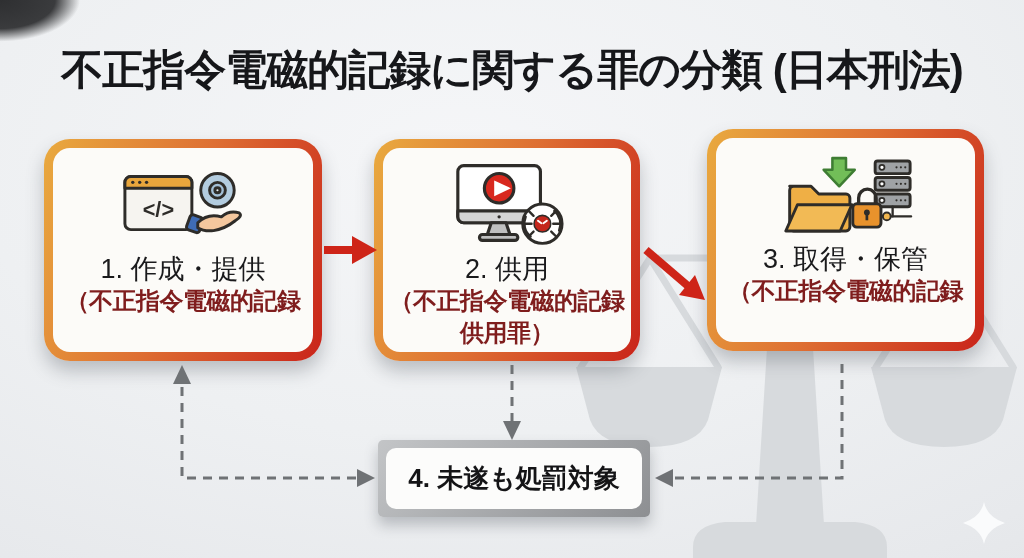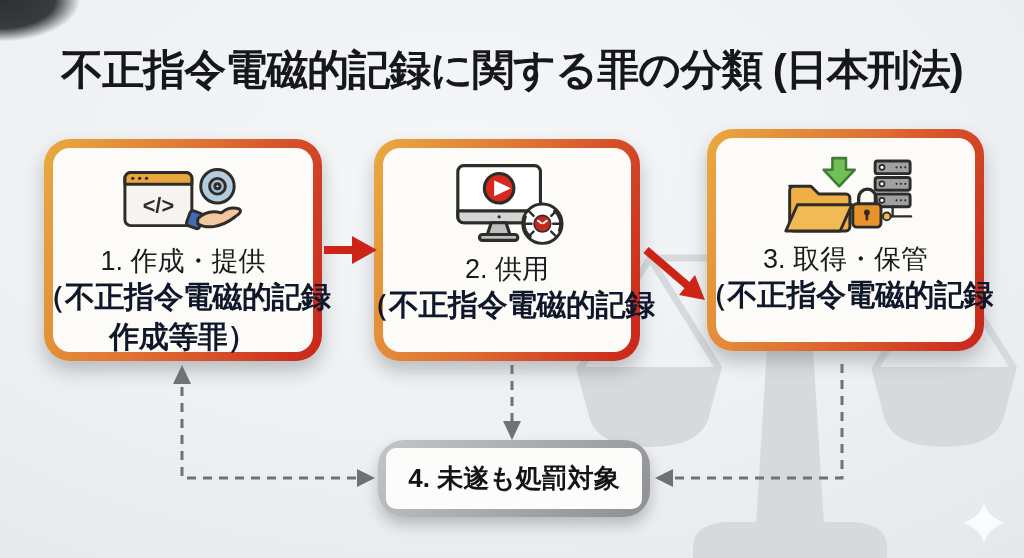--- a/index.html
+++ b/index.html
@@ -17,23 +17,23 @@
     position:absolute;border-radius:26px;padding:9px;box-sizing:border-box;
     background:linear-gradient(110deg,#E9AA3F 0%,#DE6F33 48%,#C9241A 100%);
     box-shadow:0 10px 18px rgba(80,85,95,0.33);
   }
   .step-inner{
     width:100%;height:100%;background:#FCFBF8;border-radius:17px;box-sizing:border-box;
     display:flex;flex-direction:column;align-items:center;padding-top:10px;
   }
   .step-icon{height:88px;display:flex;align-items:center;justify-content:center;margin-top:4px;}
   .step-label{font-size:27px;font-weight:normal;color:#1a1a1c;margin-top:4px;line-height:1.15;white-space:nowrap;}
-  .step-sub{font-size:30px;font-weight:bold;color:#0f172a;line-height:1.34;letter-spacing:-0.5px;white-space:nowrap;}
+  .step-sub{font-size:24px;font-weight:bold;color:#7f1d1d;line-height:1.34;letter-spacing:-0.5px;white-space:nowrap;}
   .note-box{
-    position:absolute;left:378px;top:440px;width:272px;height:77px;border-radius:26px;
+    position:absolute;left:378px;top:440px;width:272px;height:77px;border-radius:5px;
     background:linear-gradient(135deg,#C3C5C7 0%,#8D8F92 100%);
     box-shadow:0 8px 14px rgba(80,85,95,0.33);padding:8px;box-sizing:border-box;
   }
   .note-inner{
     width:100%;height:100%;background:#FCFCFB;border-radius:10px;
     display:flex;align-items:center;justify-content:center;
   }
   .note-label{font-size:26px;font-weight:bold;color:#141416;white-space:nowrap;}
   .corner-dark{
     position:absolute;left:0;top:0;width:120px;height:64px;
@@ -81,21 +81,20 @@
             <circle cx="100" cy="24" r="17" fill="#B3CCDF"></circle>
             <circle cx="100" cy="24" r="8" fill="#A3BFD6"></circle>
             <circle cx="100" cy="24" r="2.6" fill="#E8EFF5"></circle>
             <rect x="70" y="50" width="14" height="16" rx="3" transform="rotate(20 77 58)" fill="#3F6CB5"></rect>
             <path d="M80,57 Q90,47 104,51 Q112,44 122,47 Q126,50 118,55 Q108,63 96,65 Q86,66 80,62 Z" fill="#F4C79E"></path>
           </g>
         </svg>
       </div>
       <div class="step-label">1. 作成・提供</div>
       <div class="step-sub">（不正指令電磁的記録</div>
-      <div class="step-sub">作成等罪）</div>
     </div>
   </div>
 
   <div class="step-box" style="left:374px;top:139px;width:266px;height:222px;">
     <div class="step-inner">
       <div class="step-icon">
         <svg width="118" height="92" viewBox="0 0 120 92">
           <g stroke="#2e2c29" stroke-width="3.2" stroke-linejoin="round">
             <rect x="10" y="5" width="84" height="58" rx="6" fill="#FFFFFF"></rect>
             <path d="M10,51 h84 v6 a6,6 0 0 1 -6,6 h-72 a6,6 0 0 1 -6,-6 z" fill="#D4D4D4"></path>
@@ -113,20 +112,21 @@
           </g>
           <circle cx="96" cy="64" r="8.5" fill="#C4271D" stroke="#2e2c29" stroke-width="1.6"></circle>
           <g stroke="#ffffff" stroke-width="2" stroke-linecap="round">
             <line x1="91.5" y1="61" x2="95" y2="63.5"></line>
             <line x1="100.5" y1="61" x2="97" y2="63.5"></line>
           </g>
         </svg>
       </div>
       <div class="step-label">2. 供用</div>
       <div class="step-sub">（不正指令電磁的記録</div>
+      <div class="step-sub">供用罪）</div>
     </div>
   </div>
 
   <div class="step-box" style="left:707px;top:129px;width:277px;height:222px;">
     <div class="step-inner">
       <div class="step-icon">
         <svg width="136" height="86" viewBox="0 0 140 88">
           <path d="M56,5 h14 v12 h9 l-16,17 -16,-17 h9 z" fill="#72BE58" stroke="#3E7D33" stroke-width="2.6" stroke-linejoin="round"></path>
           <g stroke="#2e2c29" stroke-width="3" stroke-linejoin="round">
             <path d="M12,34 h22 l8,8 h28 a4,4 0 0 1 4,4 v30 a4,4 0 0 1 -4,4 h-54 a4,4 0 0 1 -4,-4 v-38 a4,4 0 0 1 4,-4 z" fill="#EFAF45"></path>

